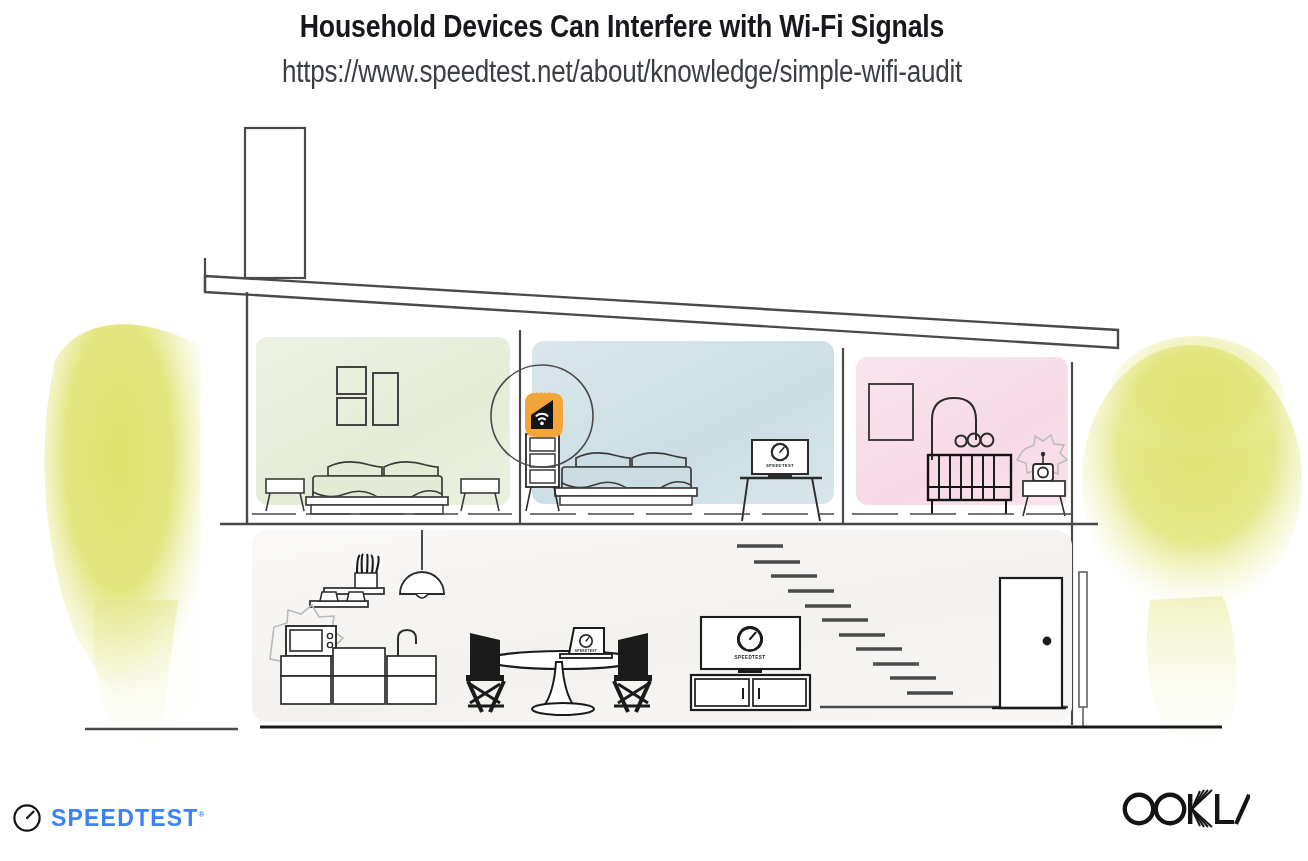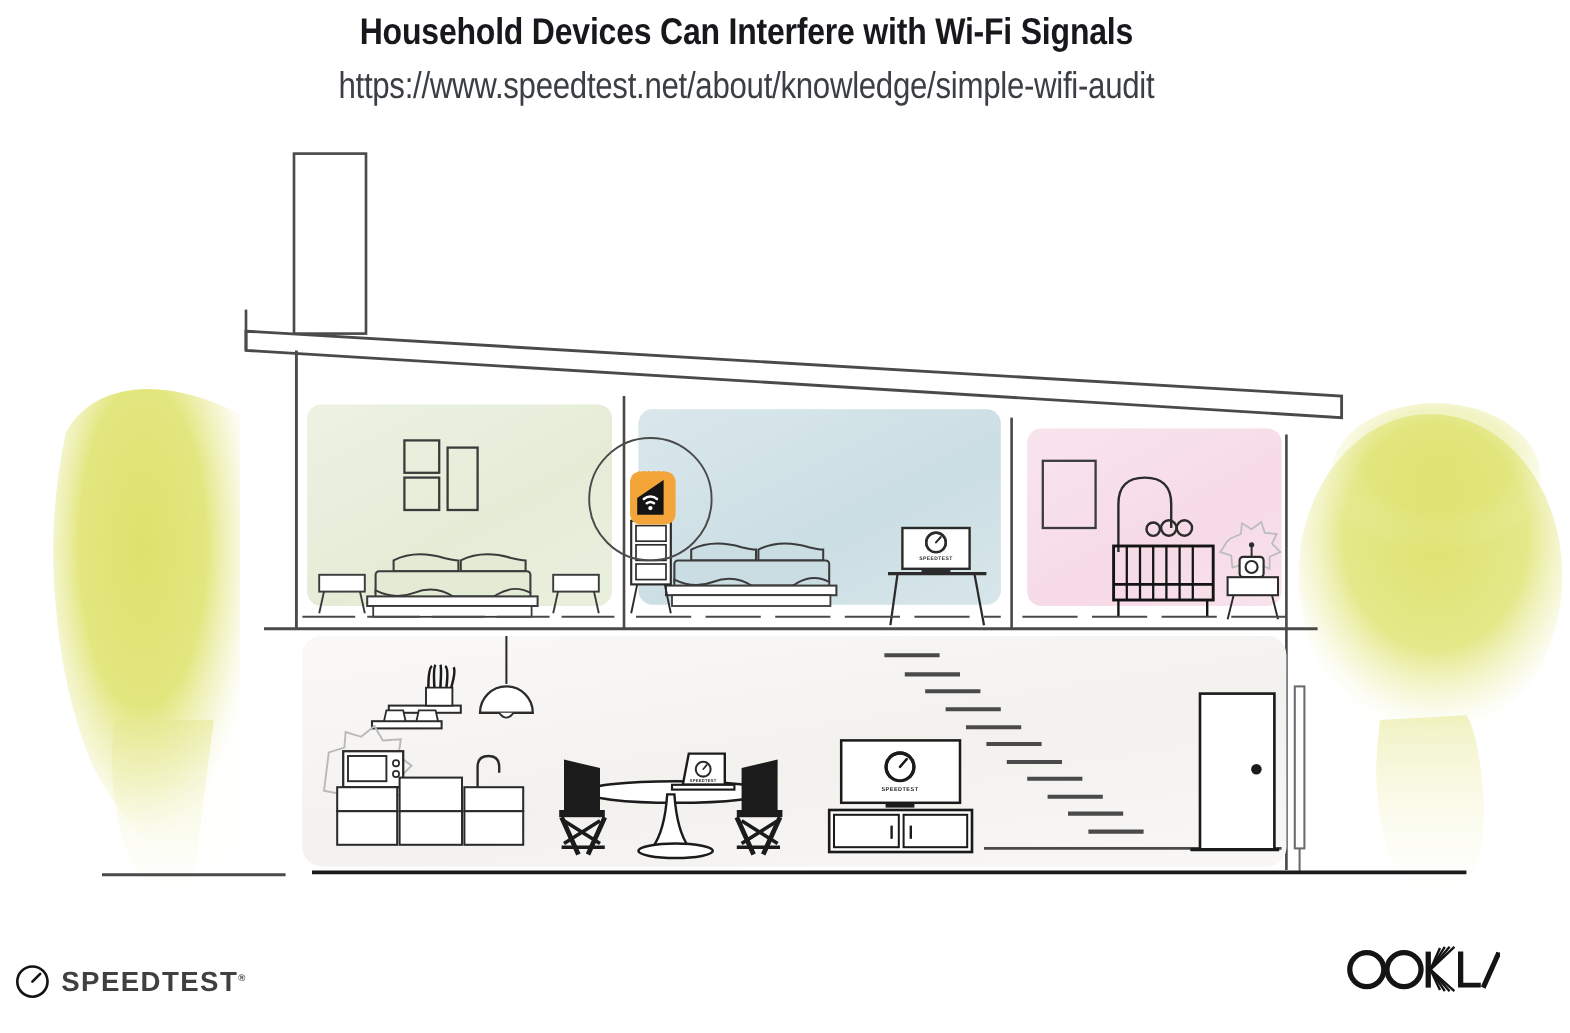--- a/index.html
+++ b/index.html
@@ -58,21 +58,21 @@
   .footer-left {
     position: absolute;
     left: 12px; bottom: 28px;
     display: flex; align-items: center; gap: 9px;
   }
   .brand-word {
     font-family: "Liberation Sans", sans-serif;
     font-size: 23px;
     font-weight: bold;
     letter-spacing: 1.2px;
-    color: #404040;
+    color: #3b82f6;
     line-height: 1;
     position: relative;
   }
   .brand-tm {
     font-size: 8px;
     vertical-align: super;
     letter-spacing: 0;
     font-weight: bold;
   }
   .footer-right {

